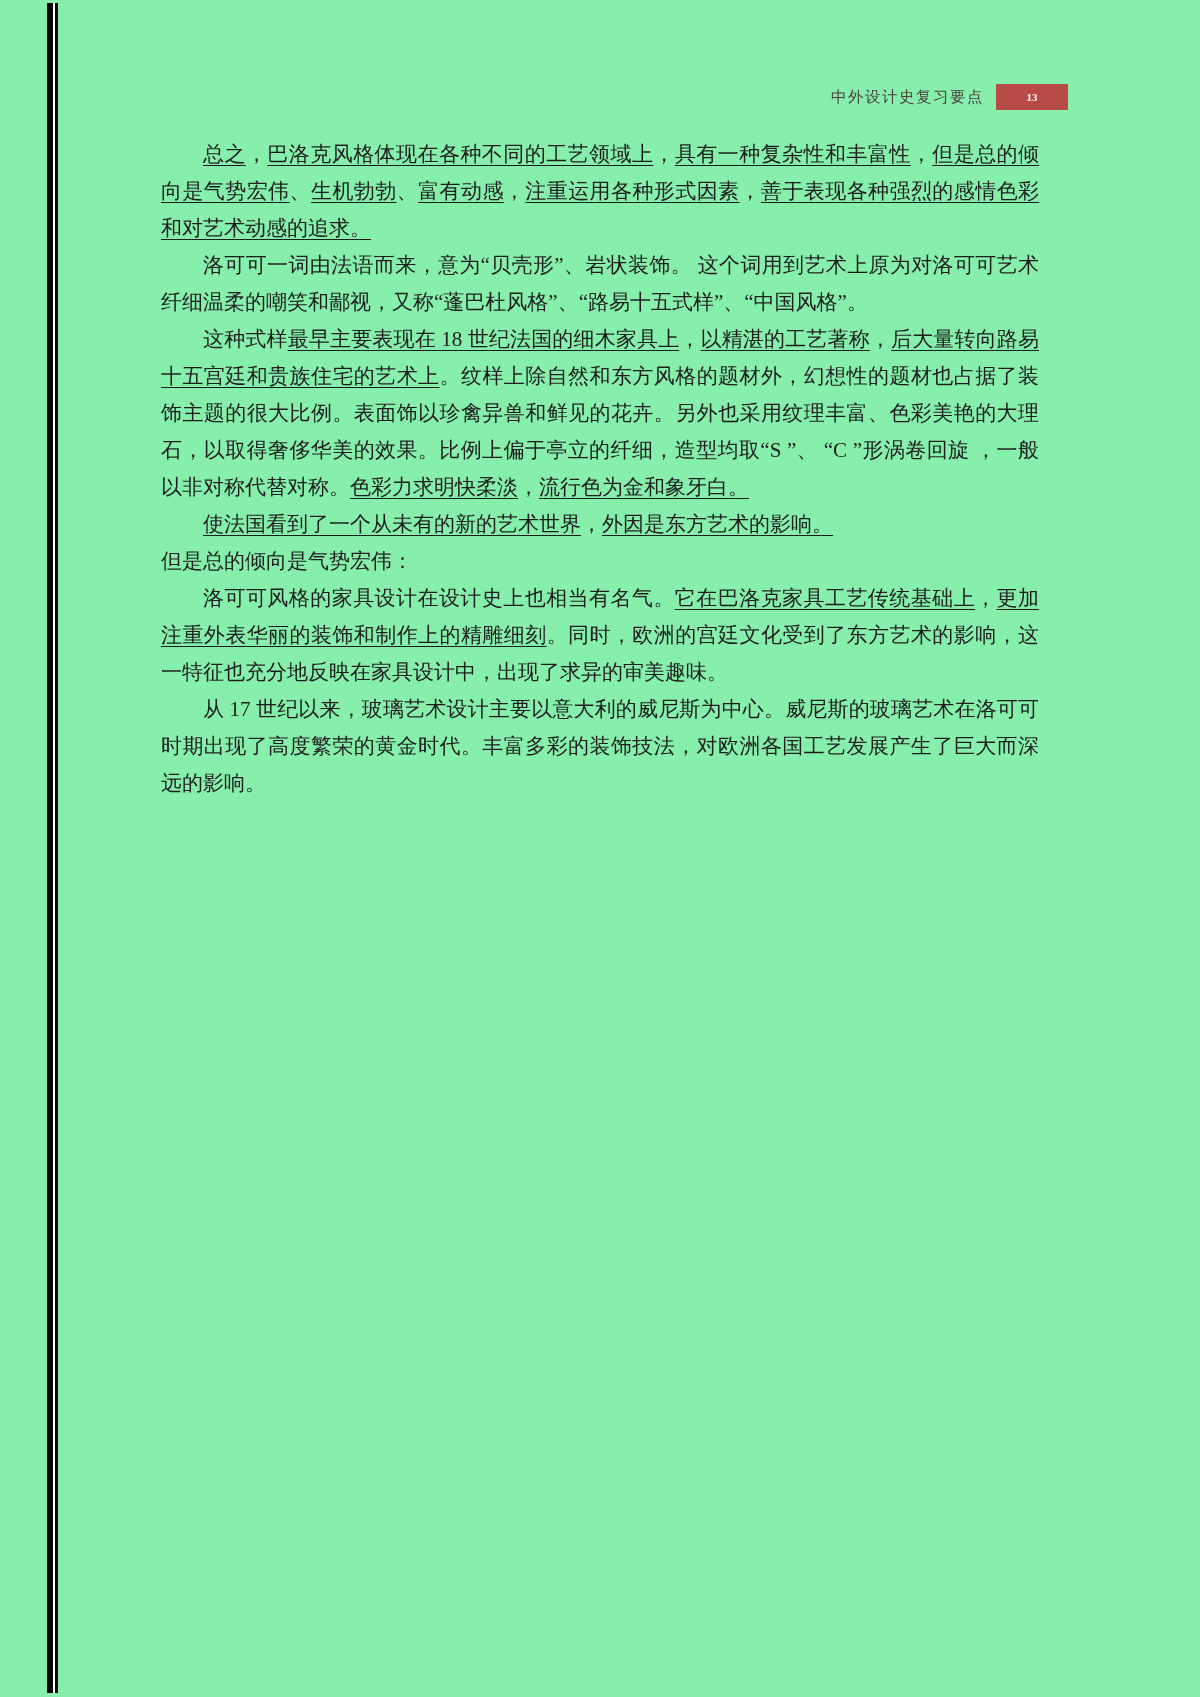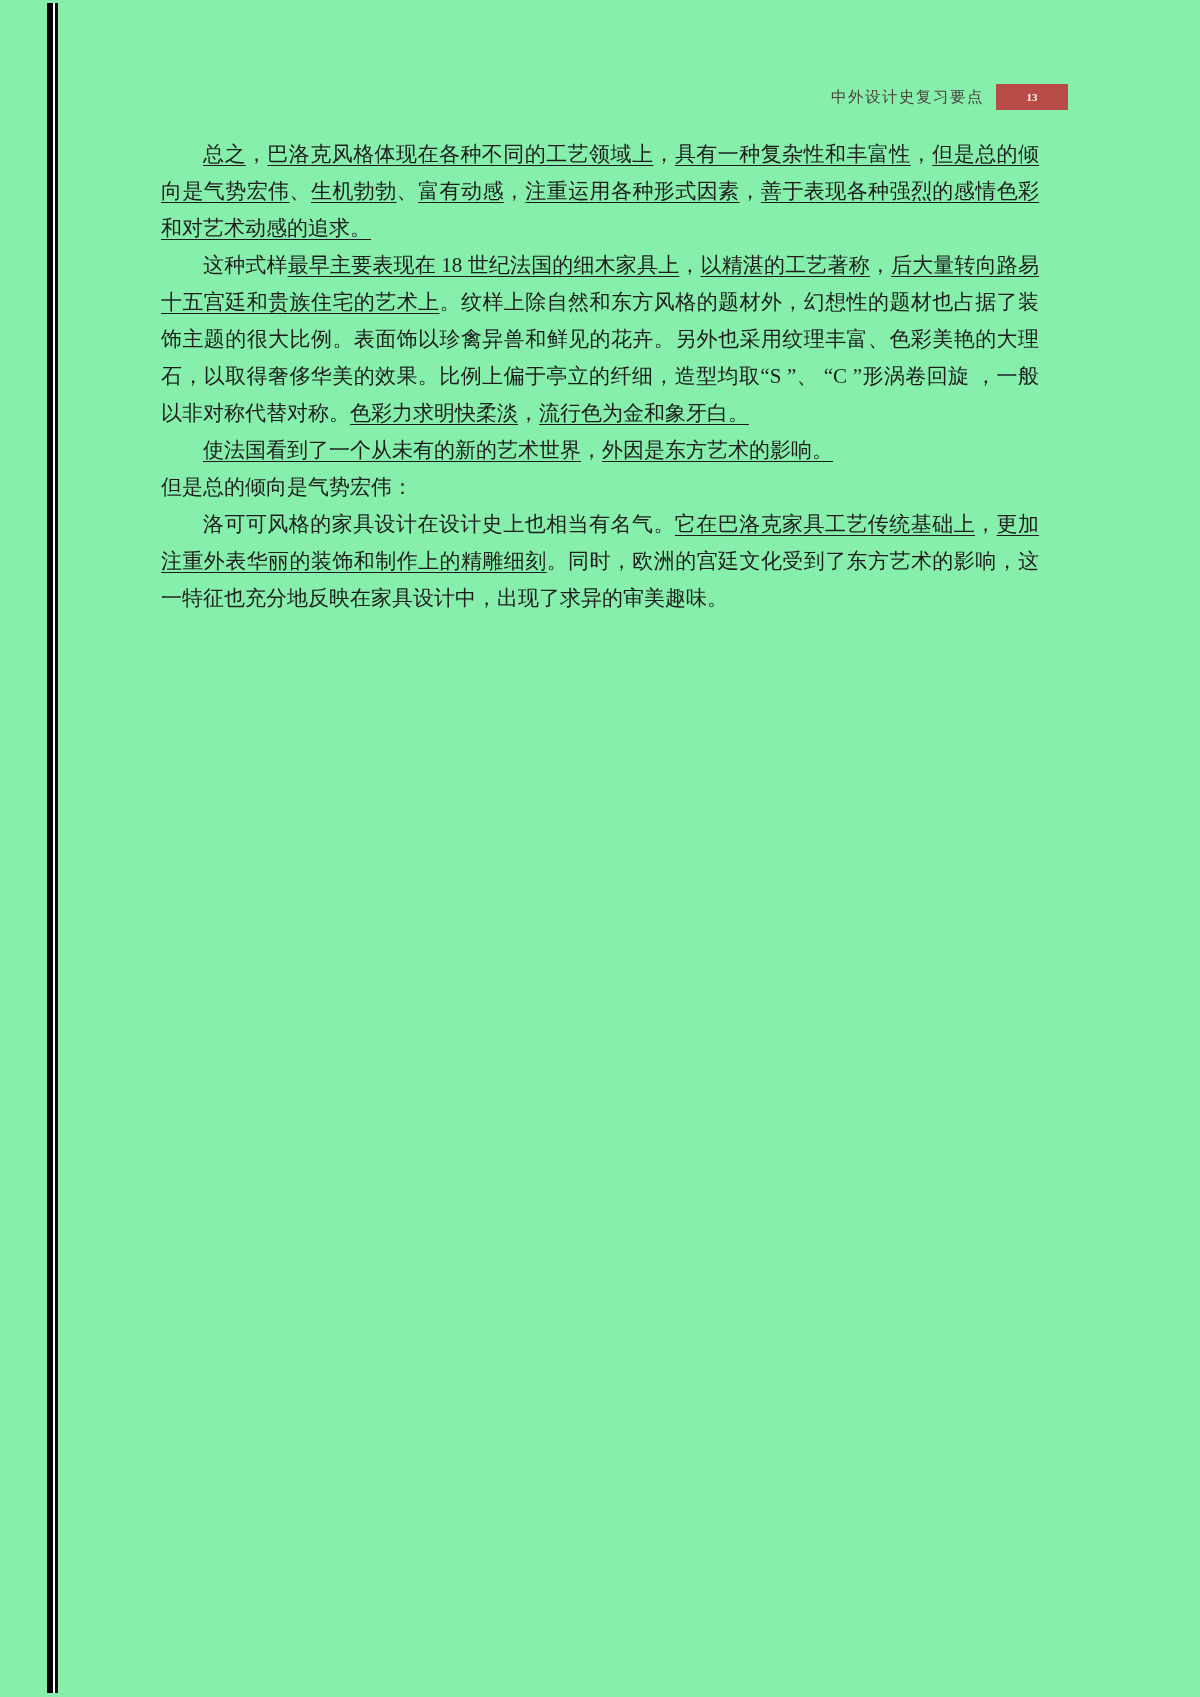--- a/index.html
+++ b/index.html
@@ -69,18 +69,20 @@
 <div class="page">
   <div class="spine"></div>
 
   <div class="header">
     <span class="header-title">中外设计史复习要点</span>
     <span class="page-badge">13</span>
   </div>
 
   <div class="doc">
       <p class="para indent"><span class="u">总之</span><span>，</span><span class="u">巴洛克风格体现在各种不同的工艺领域上</span><span>，</span><span class="u">具有一种复杂性和丰富性</span><span>，</span><span class="u">但是总的倾向是气势宏伟</span><span>、</span><span class="u">生机勃勃</span><span>、</span><span class="u">富有动感</span><span>，</span><span class="u">注重运用各种形式因素</span><span>，</span><span class="u">善于表现各种强烈的感情色彩和对艺术动感的追求。</span></p>
+      <p class="para indent"><span>洛可可一词由法语而来，意为“贝壳形”、岩状装饰。 这个词用到艺术上原为对洛可可艺术纤细温柔的嘲笑和鄙视，又称“蓬巴杜风格”、“路易十五式样”、“中国风格”。</span></p>
       <p class="para indent"><span>这种式样</span><span class="u">最早主要表现在 18 世纪法国的细木家具上</span><span>，</span><span class="u">以精湛的工艺著称</span><span>，</span><span class="u">后大量转向路易十五宫廷和贵族住宅的艺术上</span><span>。纹样上除自然和东方风格的题材外，幻想性的题材也占据了装饰主题的很大比例。表面饰以珍禽异兽和鲜见的花卉。另外也采用纹理丰富、色彩美艳的大理石，以取得奢侈华美的效果。比例上偏于亭立的纤细，造型均取“S ”、 “C ”形涡卷回旋 ，一般以非对称代替对称。</span><span class="u">色彩力求明快柔淡</span><span>，</span><span class="u">流行色为金和象牙白。</span></p>
       <p class="para indent"><span class="u">使法国看到了一个从未有的新的艺术世界</span><span>，</span><span class="u">外因是东方艺术的影响。</span></p>
       <p class="para"><span>但是总的倾向是气势宏伟：</span></p>
       <p class="para indent"><span>洛可可风格的家具设计在设计史上也相当有名气。</span><span class="u">它在巴洛克家具工艺传统基础上</span><span>，</span><span class="u">更加注重外表华丽的装饰和制作上的精雕细刻</span><span>。同时，欧洲的宫廷文化受到了东方艺术的影响，这一特征也充分地反映在家具设计中，出现了求异的审美趣味。</span></p>
+      <p class="para indent"><span>从 17 世纪以来，玻璃艺术设计主要以意大利的威尼斯为中心。威尼斯的玻璃艺术在洛可可时期出现了高度繁荣的黄金时代。丰富多彩的装饰技法，对欧洲各国工艺发展产生了巨大而深远的影响。</span></p>
     </div>
 </div>
 
 </body></html>

